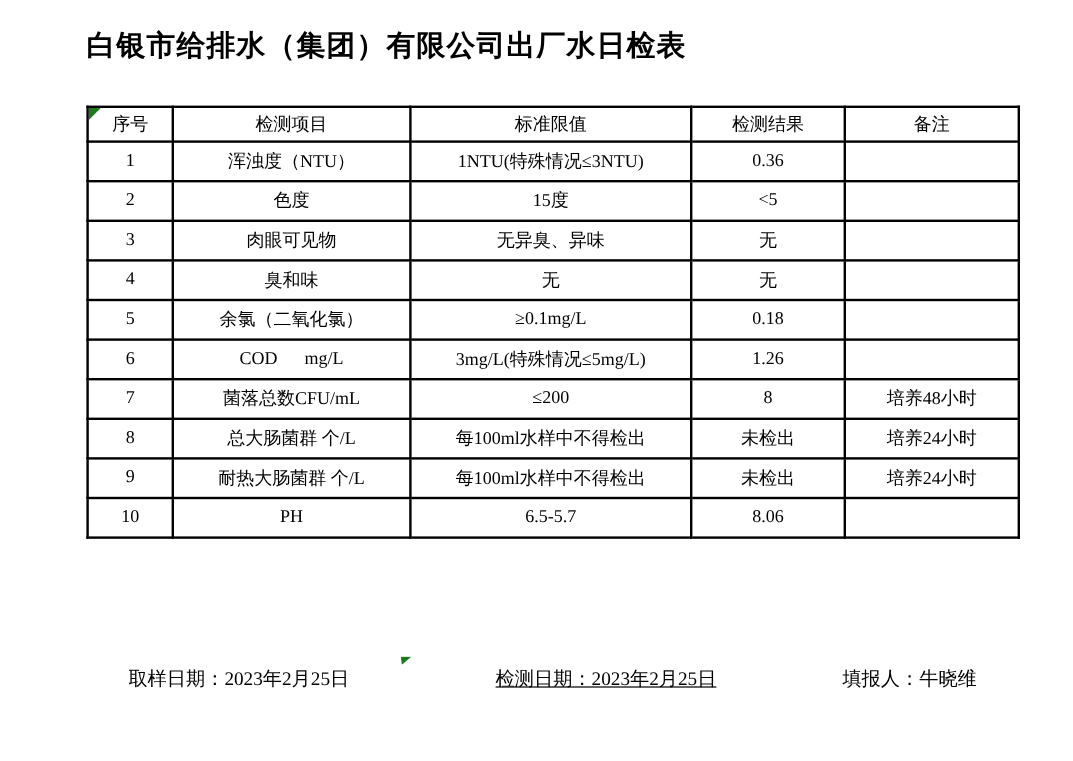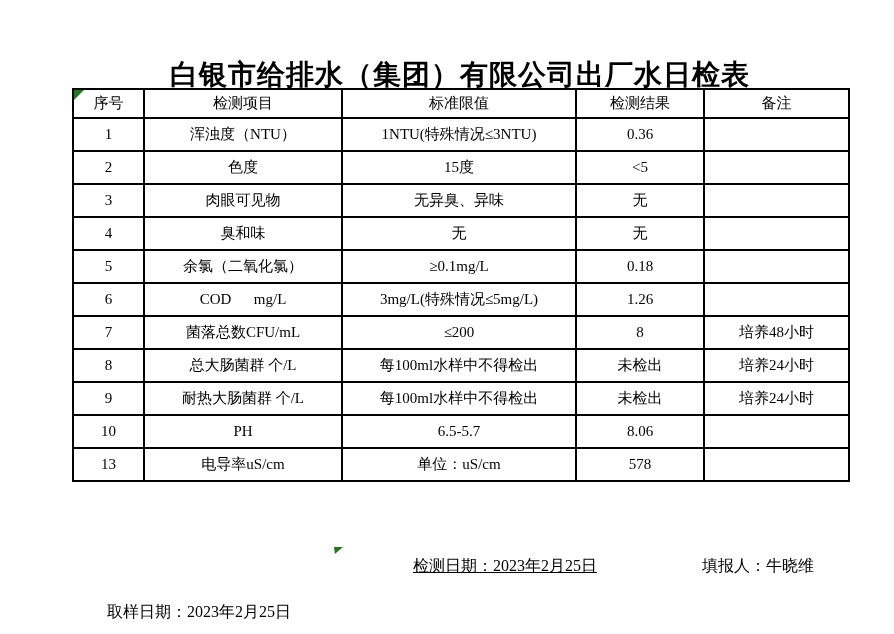--- a/index.html
+++ b/index.html
@@ -11,24 +11,23 @@
     width: 894px;
     height: 634px;
     position: relative;
     font-family: "Liberation Serif", "DejaVu Serif", serif;
     color: #000000;
     overflow: hidden;
   }
   .doc-title {
     position: absolute;
     left: 72px;
-    top: 56px;
+    top: 22px;
     width: 776px;
-    text-align: center;
-    font-size: 28px;
+    font-size: 24px;
     font-weight: 600;
     letter-spacing: 1px;
     white-space: nowrap;
   }
   table.inspection {
     position: absolute;
     left: 72px;
     top: 88px;
     width: 776px;
     border-collapse: collapse;
@@ -68,21 +67,21 @@
   .footer-line {
     position: absolute;
     top: 556px;
     left: 0;
     width: 894px;
     height: 22px;
     font-size: 16px;
     white-space: nowrap;
   }
   .footer-item { position: absolute; top: 0; }
-  .footer-sampling { left: 107px; margin-top: 46px; }
+  .footer-sampling { left: 107px; }
   .footer-testing  { left: 413px; text-decoration: underline; }
   .footer-reporter { left: 702px; text-align: center; }
 </style>
 </head>
 <body>
 
 <div class="doc-title">白银市给排水（集团）有限公司出厂水日检表</div>
 
 <table class="inspection">
   <colgroup id="cols">
@@ -165,27 +164,20 @@
         <td>未检出</td>
         <td>培养24小时</td>
       </tr>
       <tr>
         <td>10</td>
         <td>PH</td>
         <td>6.5-5.7</td>
         <td>8.06</td>
         <td></td>
       </tr>
-      <tr>
-        <td>13</td>
-        <td>电导率uS/cm</td>
-        <td class="bold-std">单位：uS/cm</td>
-        <td>578</td>
-        <td></td>
-      </tr>
     </tbody>
 </table>
 
 <div class="corner-marker" style="background: rgb(31, 122, 31);"></div>
 <div class="bottom-marker" style="background: rgb(31, 122, 31);"></div>
 
 <div class="footer-line">
   <span class="footer-item footer-sampling">取样日期：2023年2月25日</span>
   <span class="footer-item footer-testing">检测日期：2023年2月25日</span>
   <span class="footer-item footer-reporter">填报人：牛晓维</span>

